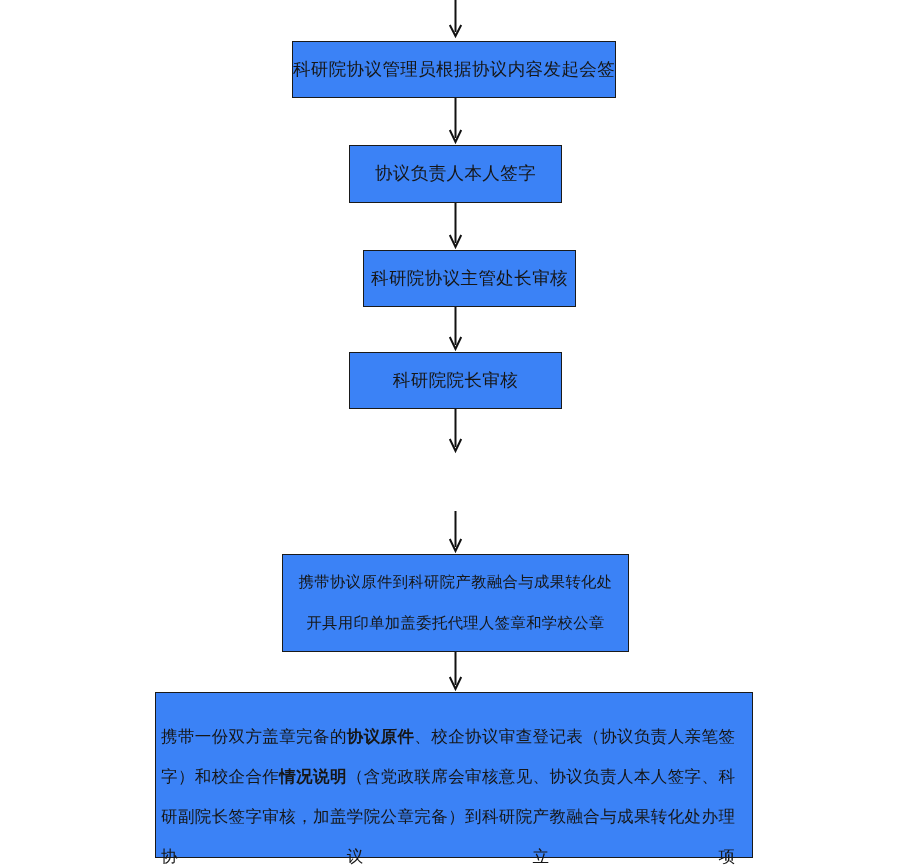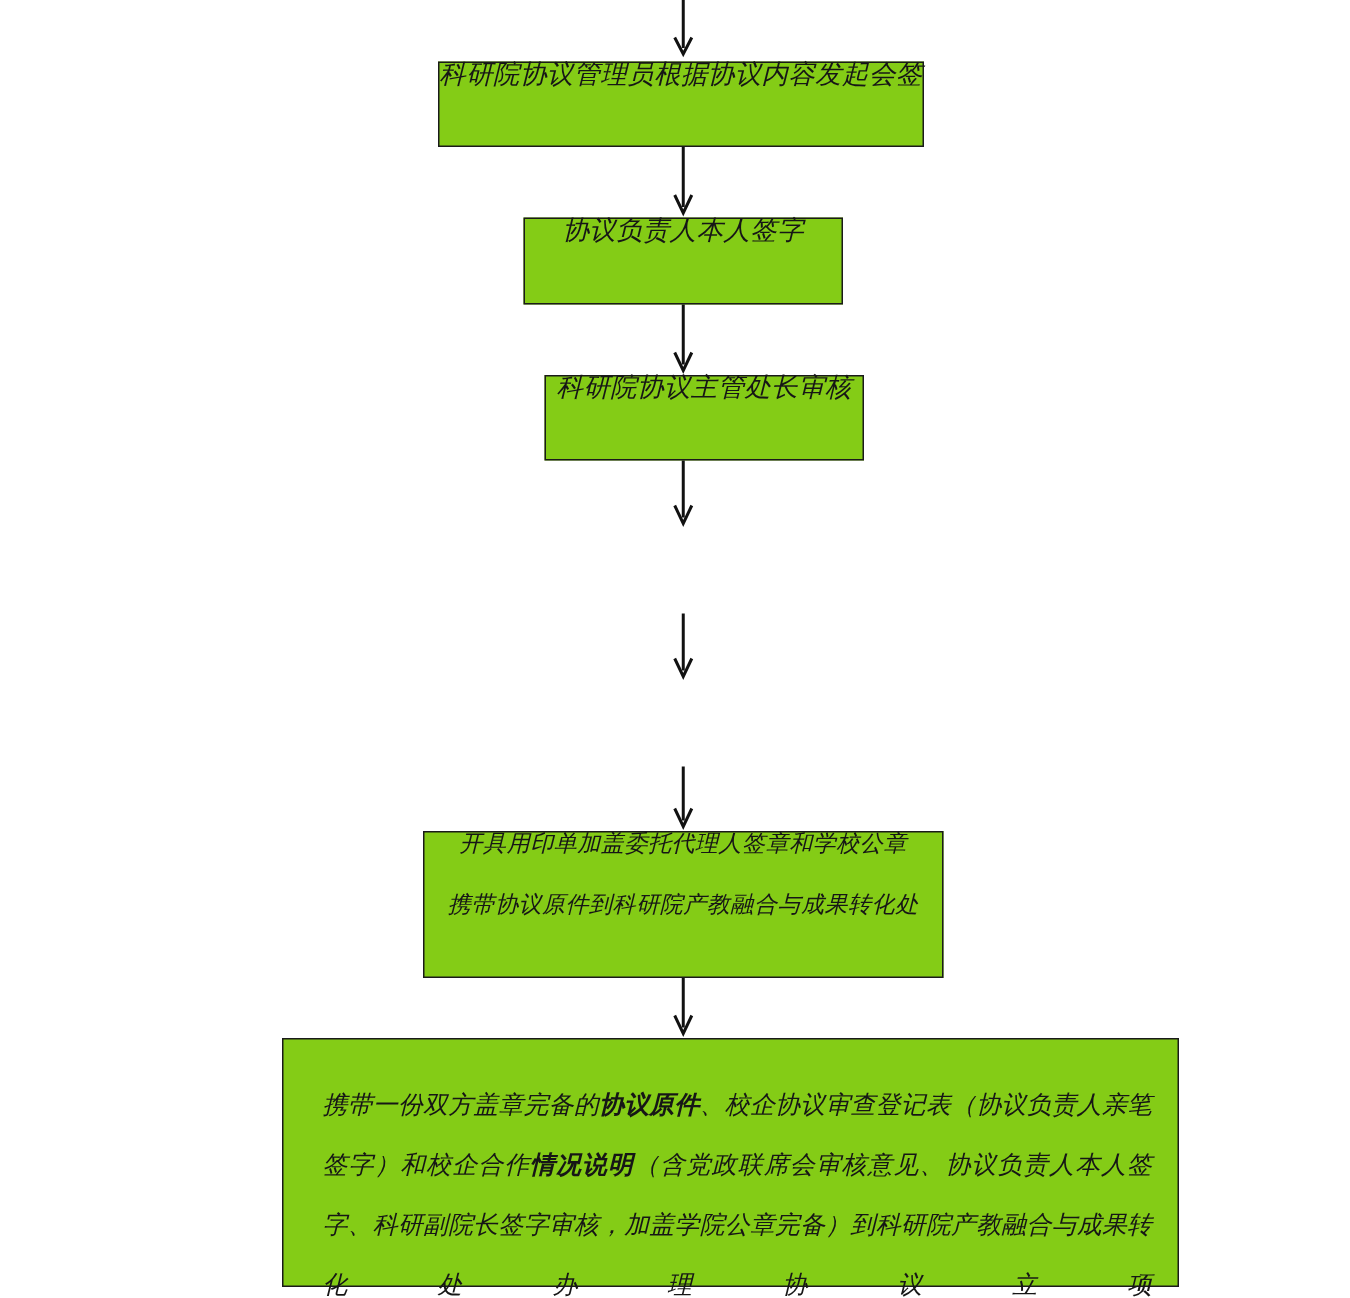--- a/index.html
+++ b/index.html
@@ -12,28 +12,27 @@
     width: 900px;
     height: 865px;
     background: #ffffff;
     font-family: "DejaVu Sans", "Liberation Sans", sans-serif;
     overflow: hidden;
   }
   .node {
     position: absolute;
     box-sizing: border-box;
     border: 1.6px solid #1a1a1a;
-    background: #84cc16;
+    background: #3b82f6;
     display: flex;
     flex-direction: column;
     align-items: center;
-    justify-content: flex-start;
+    justify-content: center;
     color: #161616;
     line-height: 1.0;
-    font-style: italic;
   }
   .node .line {
     display: block;
     white-space: nowrap;
     letter-spacing: 0.4px;
   }
   
   #node-1 { left: 292px; top: 41px;  width: 324px; height: 57px; font-size: 17.5px; }
   #node-2 { left: 349px; top: 145px; width: 213px; height: 58px; font-size: 17.5px; }
   #node-3 { left: 363px; top: 250px; width: 213px; height: 57px; font-size: 17.5px; }
@@ -43,24 +42,23 @@
   #node-7 { left: 155px; top: 692px; width: 598px; height: 166px; font-size: 16.5px; }
 
   #node-5 .note {
     font-size: 12.5px;
     letter-spacing: 0.2px;
   }
   #node-6 .line + .line { margin-top: 26px; }
 
   #node-7 {
     display: block;
-    padding: 24px 17px 20px 26px;
+    padding: 24px 17px 20px 5px;
     text-align: justify;
     text-align-last: justify;
-    margin-left: 33px;
   }
   #node-7 .para {
     display: block;
     line-height: 2.42;
     text-align: justify;
     text-align-last: justify;
     letter-spacing: 0.1px;
   }
   #node-7 b { font-weight: 700; }
 
@@ -111,39 +109,42 @@
     <span class="line">科研院协议主管处长审核</span>
   </div>
 
   <div class="arrow" id="arrow-3-4" style="top:307px;height:45px;">
     <svg width="13" height="45" viewBox="0 0 13 45" aria-hidden="true">
       <line x1="6.5" y1="0" x2="6.5" y2="38" stroke="#111111" stroke-width="2"></line>
       <path d="M0.8 30 L6.5 42 L12.2 30" fill="none" stroke="#111111" stroke-width="2"></path>
     </svg>
   </div>
 
+  <div class="node" id="node-4">
+    <span class="line">科研院院长审核</span>
+  </div>
 
   <div class="arrow" id="arrow-4-5" style="top:409px;height:45px;">
     <svg width="13" height="45" viewBox="0 0 13 45" aria-hidden="true">
       <line x1="6.5" y1="0" x2="6.5" y2="38" stroke="#111111" stroke-width="2"></line>
       <path d="M0.8 30 L6.5 42 L12.2 30" fill="none" stroke="#111111" stroke-width="2"></path>
     </svg>
   </div>
 
 
   <div class="arrow" id="arrow-5-6" style="top:511px;height:43px;">
     <svg width="13" height="43" viewBox="0 0 13 43" aria-hidden="true">
       <line x1="6.5" y1="0" x2="6.5" y2="36" stroke="#111111" stroke-width="2"></line>
       <path d="M0.8 28 L6.5 40 L12.2 28" fill="none" stroke="#111111" stroke-width="2"></path>
     </svg>
   </div>
 
   <div class="node" id="node-6">
+    <span class="line">携带协议原件到科研院产教融合与成果转化处</span>
     <span class="line">开具用印单加盖委托代理人签章和学校公章</span>
-    <span class="line">携带协议原件到科研院产教融合与成果转化处</span>
   </div>
 
   <div class="arrow" id="arrow-6-7" style="top:652px;height:40px;">
     <svg width="13" height="40" viewBox="0 0 13 40" aria-hidden="true">
       <line x1="6.5" y1="0" x2="6.5" y2="33" stroke="#111111" stroke-width="2"></line>
       <path d="M0.8 25 L6.5 37 L12.2 25" fill="none" stroke="#111111" stroke-width="2"></path>
     </svg>
   </div>
 
   <div class="node" id="node-7">

